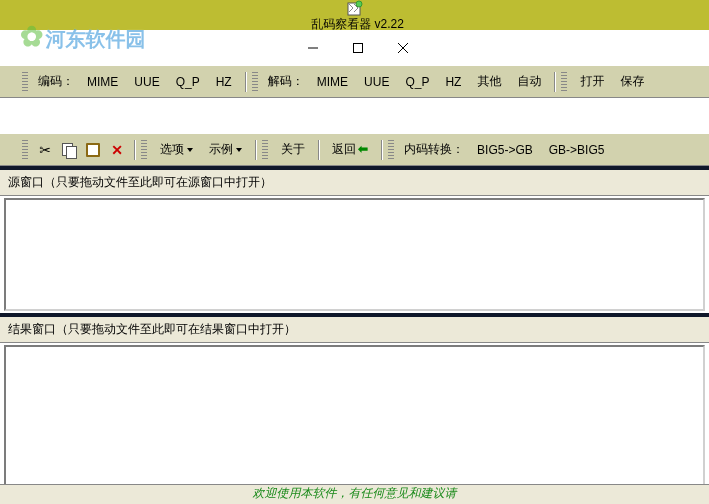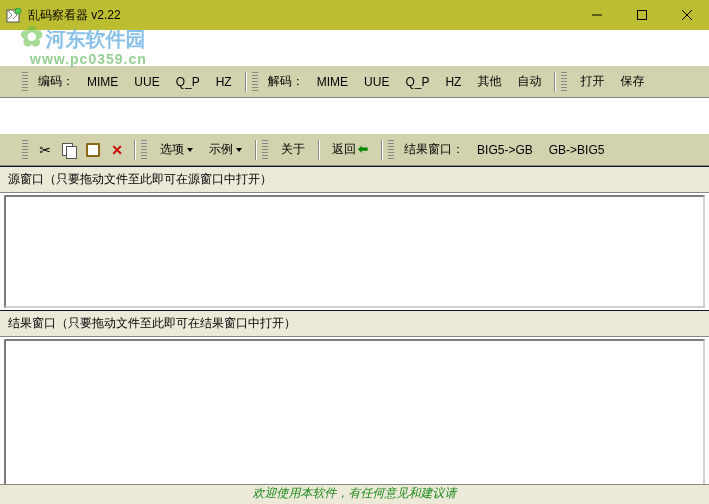--- a/index.html
+++ b/index.html
@@ -1,17 +1,17 @@
 <!DOCTYPE html>
 <html><head>
 <meta charset="utf-8">
 <style>
 * { margin: 0; padding: 0; box-sizing: border-box; font-family: "SimSun", "宋体", sans-serif; font-size: 12px; }
 body { background: #fff; width: 709px; height: 504px; overflow: hidden; position: relative; }
-.titlebar { height: 30px; background: #bdbd32; display: flex; align-items: center; padding: 0 0 0 6px; }
+.titlebar { height: 30px; background: #bdbd32; display: flex; align-items: center; padding: 0 0 0 6px; flex-direction: column; }
 .titlebar-icon { width: 16px; height: 16px; margin-right: 6px; display: inline-flex; align-items: center; justify-content: center; }
 .titlebar-title { flex: 1; color: #000; font-size: 12px; }
 .window-controls { display: flex; height: 100%; }
 .win-ctrl { width: 45px; height: 30px; display: flex; align-items: center; justify-content: center; color: #000; cursor: default; }
 
 .toolbar { background: #d2d2ae; border-bottom: 1px solid #888; padding: 4px 22px; display: flex; align-items: center; gap: 2px; position: relative; min-height: 28px; margin-top: 36px; }
 .tb-grip { width: 6px; height: 20px; background-image: repeating-linear-gradient(to bottom, #888 0 1px, transparent 1px 3px); margin-right: 4px; }
 .tb-label { padding: 0 4px; }
 .tb-btn { padding: 2px 6px; border: 1px solid transparent; background: transparent; cursor: default; font-family: inherit; font-size: 12px; white-space: nowrap; }
 .tb-sep { width: 1px; height: 20px; background: #888; margin: 0 4px; box-shadow: 1px 0 0 #fff; }
@@ -26,21 +26,21 @@
 .copy-ico { position: relative; width:14px; height:14px; }
 .copy-ico::before, .copy-ico::after { content:""; position:absolute; width:9px; height:11px; border:1px solid #555; background:#fff; }
 .copy-ico::before { left:0; top:0; }
 .copy-ico::after { left:4px; top:3px; }
 .paste-ico { width:14px; height:14px; background: linear-gradient(#8b6914, #8b6914); border-radius:1px; position:relative; }
 .paste-ico::after { content:""; position:absolute; top:2px; left:2px; right:2px; bottom:2px; background:#fff; }
 .clear-ico::before { content:"✕"; color:#c00; font-weight:bold; font-size:14px; }
 .dropdown-arrow::after { content:""; display:inline-block; margin-left:3px; border-left:3px solid transparent; border-right:3px solid transparent; border-top:4px solid #000; vertical-align: middle; }
 .return-ico { color:#080; font-weight:bold; margin-left:2px; }
 
-.pane-label { background: #ece9d8; border-top: 1px solid #0f172a; border-bottom: 1px solid #888; padding: 4px 8px; font-size: 12px; }
+.pane-label { background: #ece9d8; border-top: 4px solid #0f172a; border-bottom: 1px solid #888; padding: 4px 8px; font-size: 12px; }
 .textarea-wrap { border: 2px inset #d0d0d0; background: #fff; margin: 2px 4px; }
 textarea { width: 100%; border: none; resize: none; outline: none; font-family: "SimSun", monospace; font-size: 13px; padding: 2px; }
 .src-area { height: 106px; }
 .res-area { height: 242px; }
 
 .statusbar { position: absolute; bottom: 0; left: 0; right: 0; height: 20px; border-top: 1px solid #888; background: #ece9d8; display: flex; align-items: center; flex-direction: column; }
 .status-left { color: #1a8a1a; font-style: italic; padding: 0 8px; font-size: 12px; }
 .status-right { border-left: 1px solid #888; padding: 0 8px; font-style: italic; font-family: "Times New Roman", serif; font-size: 13px; flex:1; }
 .resize-grip { width: 16px; height: 16px; align-self: flex-end; background-image: linear-gradient(135deg, transparent 50%, #999 50%, #999 55%, transparent 55%, transparent 65%, #999 65%, #999 70%, transparent 70%, transparent 80%, #999 80%, #999 85%, transparent 85%); margin-right:2px; margin-bottom:2px;}
 </style>
@@ -71,21 +71,20 @@
         <svg width="10" height="10">
           <line x1="0" y1="0" x2="10" y2="10" stroke="#000"></line>
           <line x1="10" y1="0" x2="0" y2="10" stroke="#000"></line>
         </svg>
       </div>
   </div>
 </div>
 
 <div class="watermark">
   <div><span class="wm-icon">✿</span><span class="wm-text1">河东软件园</span></div>
-  <div class="wm-text2">www.pc0359.cn</div>
 </div>
 
 <div class="toolbar">
   <span class="tb-grip"></span>
   <span class="tb-label">编码：</span>
   <button class="tb-btn">MIME</button>
   <button class="tb-btn">UUE</button>
   <button class="tb-btn">Q_P</button>
   <button class="tb-btn">HZ</button>
   <span class="tb-sep"></span>
@@ -117,21 +116,21 @@
   <span class="tb-grip"></span>
   <button class="tb-btn dropdown-arrow"><span>选项</span></button>
   <button class="tb-btn dropdown-arrow"><span>示例</span></button>
   <span class="tb-sep"></span>
   <span class="tb-grip"></span>
   <button class="tb-btn">关于</button>
   <span class="tb-sep"></span>
   <button class="tb-btn"><span>返回</span><span class="return-ico">⬅</span></button>
   <span class="tb-sep"></span>
   <span class="tb-grip"></span>
-  <span class="tb-label">结果窗口：</span>
+  <span class="tb-label">内码转换：</span>
   <button class="tb-btn">BIG5-&gt;GB</button>
   <button class="tb-btn">GB-&gt;BIG5</button>
 </div>
 
 <div class="pane-label">源窗口（只要拖动文件至此即可在源窗口中打开）</div>
 <div class="textarea-wrap">
   <textarea class="src-area" style=""></textarea>
 </div>
 
 <div class="pane-label">结果窗口（只要拖动文件至此即可在结果窗口中打开）</div>

